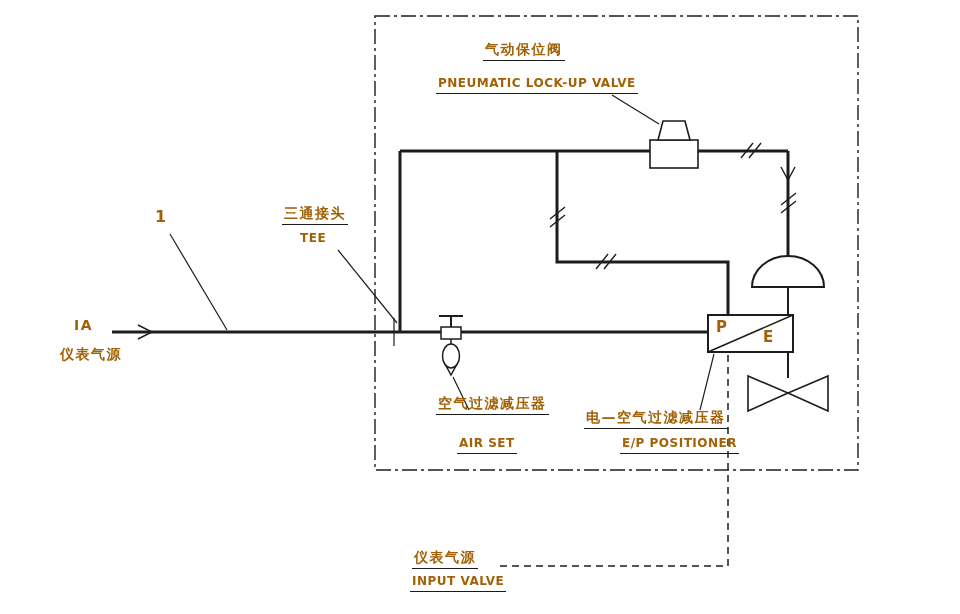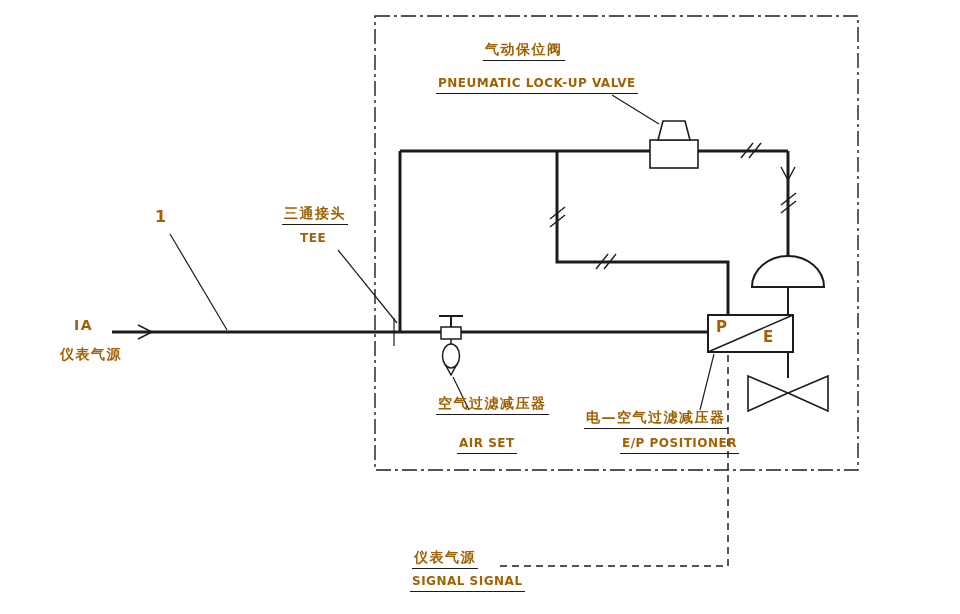--- a/index.html
+++ b/index.html
@@ -127,19 +127,19 @@
     <span class="underline">电—空气过滤减压器</span>
   </div>
   <div class="label en" style="left:620px;top:437px;">
     <span class="underline">E/P POSITIONER</span>
   </div>
 
   <div class="label cn" style="left:412px;top:550px;">
     <span class="underline">仪表气源</span>
   </div>
   <div class="label en" style="left:410px;top:575px;">
-    <span class="underline">SIGNAL SIGNAL</span>
+    <span class="underline">INPUT VALVE</span>
   </div>
 
   <div class="label pe" style="left:716px;top:319px;">P</div>
   <div class="label pe" style="left:763px;top:329px;">E</div>
 
 </div>
 
 </body></html>

